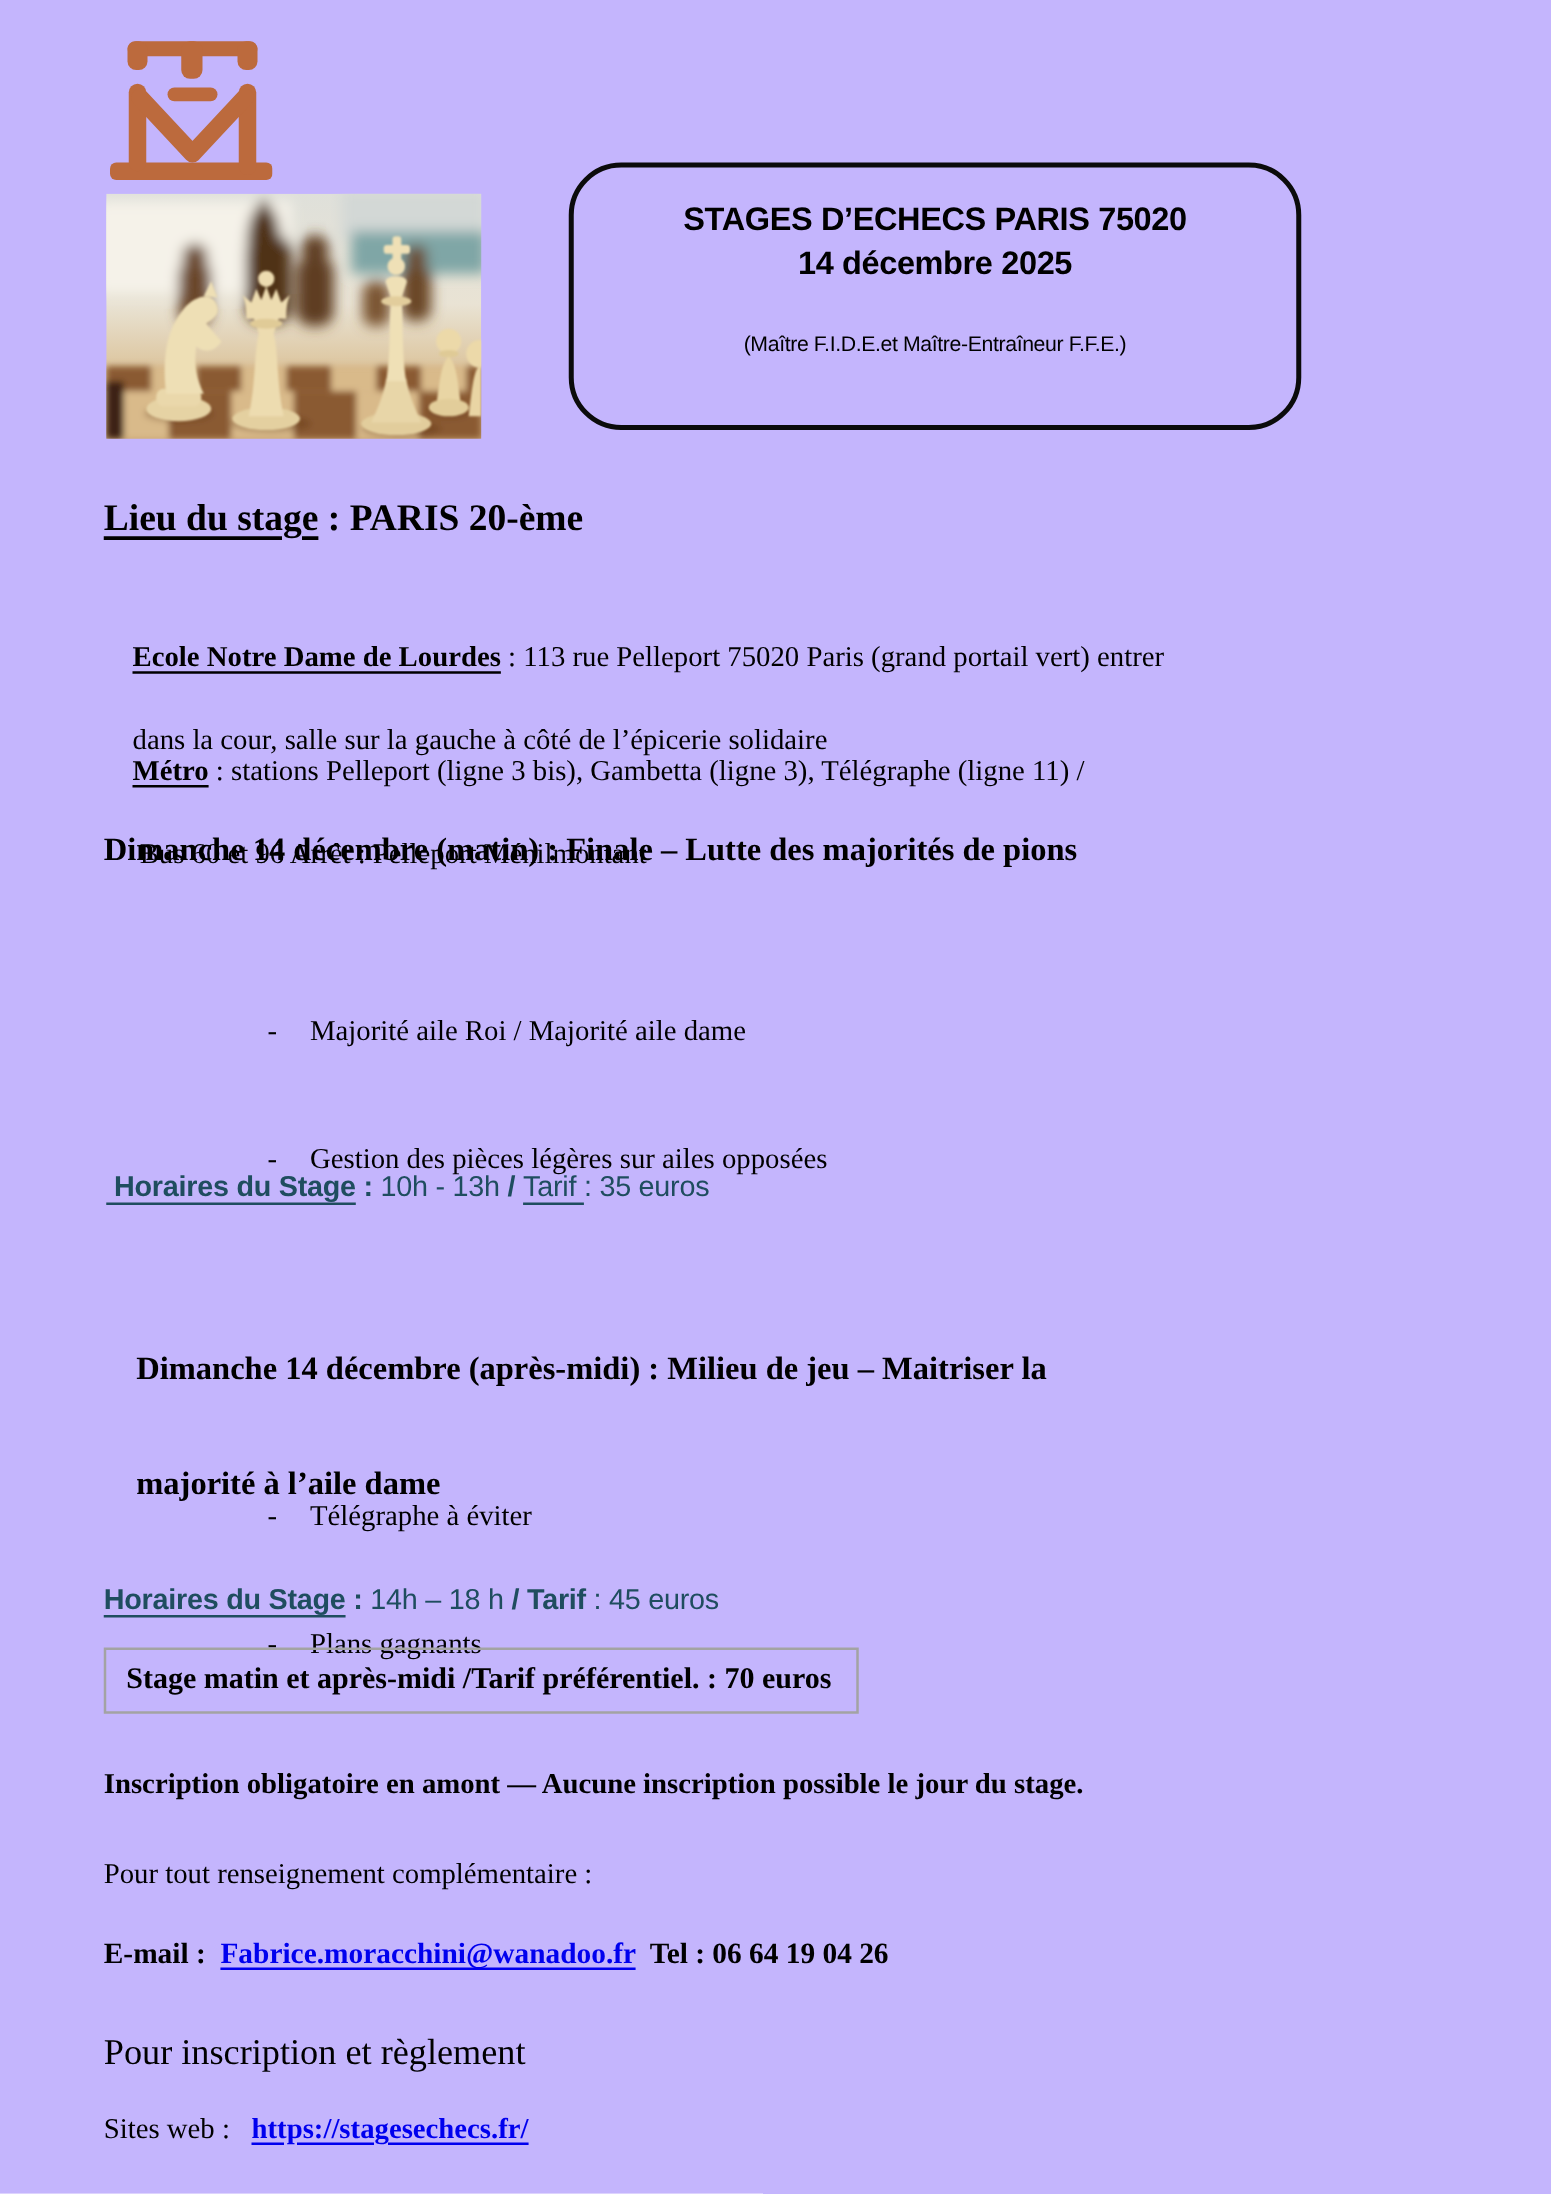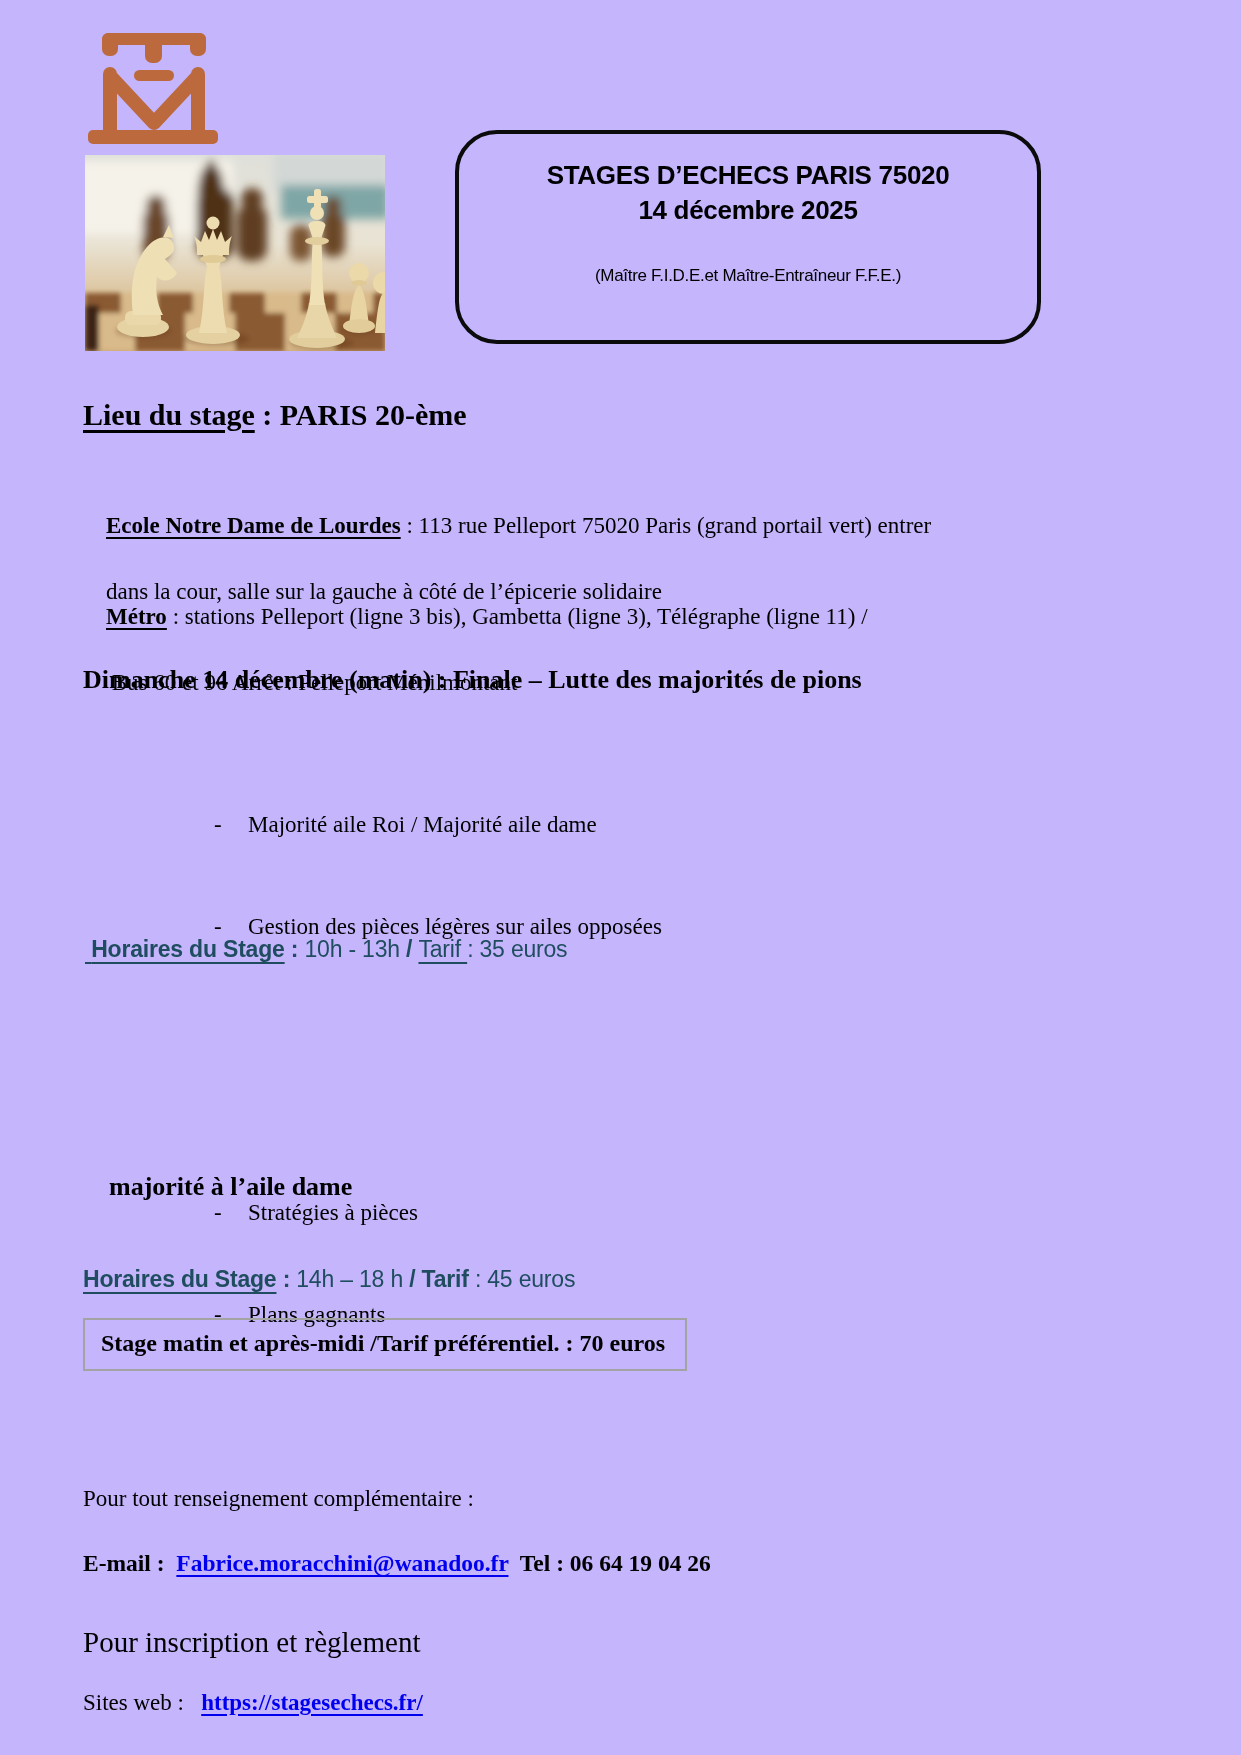--- a/index.html
+++ b/index.html
@@ -179,31 +179,32 @@
   </div>
 
   <div class="abs s-head s1-head">Dimanche 14 décembre (matin) : Finale – Lutte des majorités de pions</div>
   <div class="abs bullets bullets1">
     <div class="row"><span class="dash">-</span><span>Majorité aile Roi / Majorité aile dame</span></div>
     <div class="row"><span class="dash">-</span><span>Gestion des pièces légères sur ailes opposées</span></div>
   </div>
   <div class="abs sched sched1"><span class="bold un"> Horaires du Stage</span><span class="bold"> : </span><span>10h - 13h </span><span class="bold">/ </span><span class="un">Tarif </span><span>: </span><span>35 euros</span></div>
 
   <div class="abs s-head s2-head">
-    <br>
+    <span>Dimanche 14 décembre (après-midi) : Milieu de jeu – Maitriser la</span><br>
     <span>majorité à l’aile dame</span>
   </div>
   <div class="abs bullets bullets2">
-    <div class="row"><span class="dash">-</span><span>Stratégies à pièces</span></div>
+    <div class="row"><span class="dash">-</span><span>Télégraphe à éviter</span></div>
     <div class="row"><span class="dash">-</span><span>Plans gagnants</span></div>
   </div>
   <div class="abs sched sched2"><span class="bold un">Horaires du Stage</span><span class="bold"> : </span><span>14h – 18 h </span><span class="bold">/ Tarif</span><span> : </span><span>45 euros</span></div>
 
   <div class="abs tarif-box">Stage matin et après-midi /Tarif préférentiel. : 70 euros</div>
 
+  <div class="abs note">Inscription obligatoire en amont — Aucune inscription possible le jour du stage.</div>
   <div class="abs info">Pour tout renseignement complémentaire :</div>
 
   <div class="abs emailline"><span>E-mail :  </span><a class="link">Fabrice.moracchini@wanadoo.fr</a><span>  Tel : 06 64 19 04 26</span></div>
 
   <div class="abs reg">Pour inscription et règlement</div>
 
   <div class="abs sites"><span>Sites web :   </span><a class="link">https://stagesechecs.fr/</a></div>
 
 </div>
 

